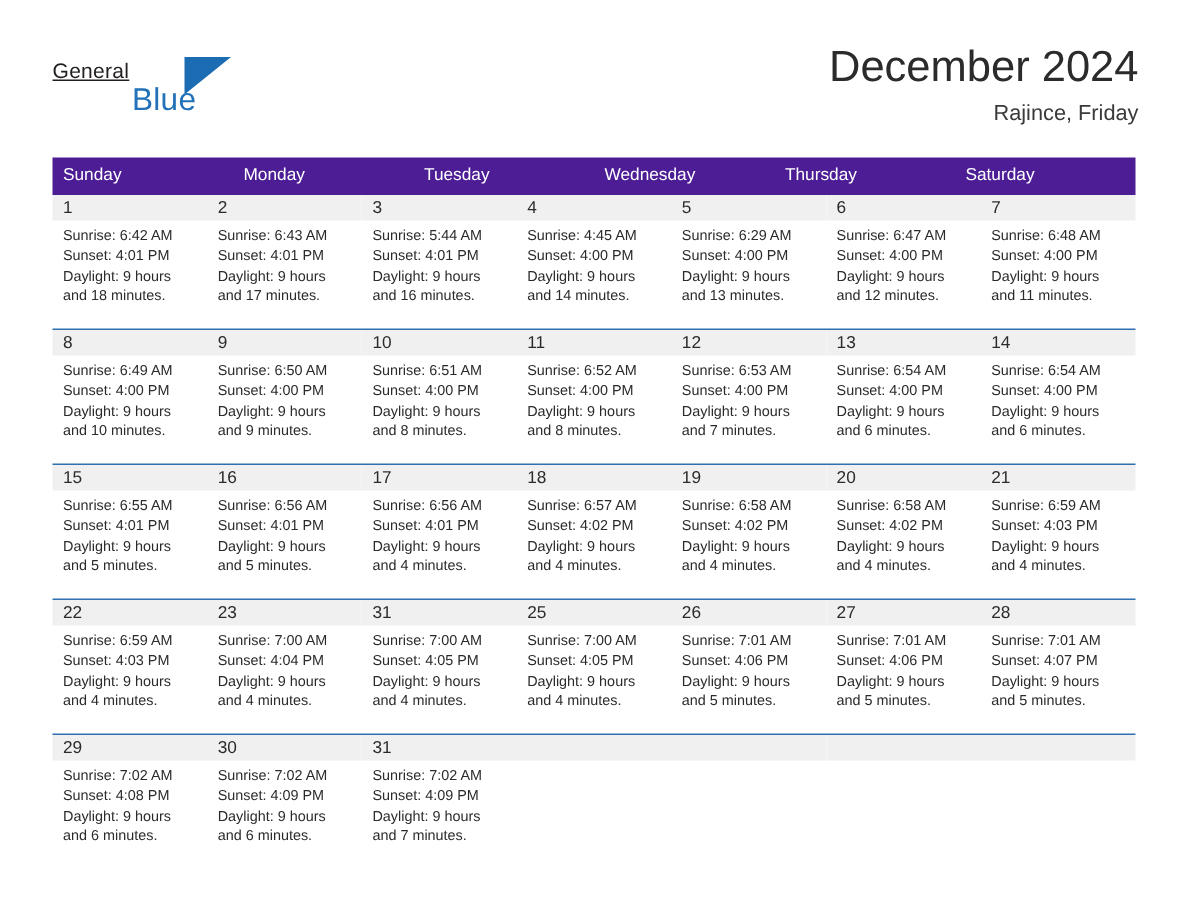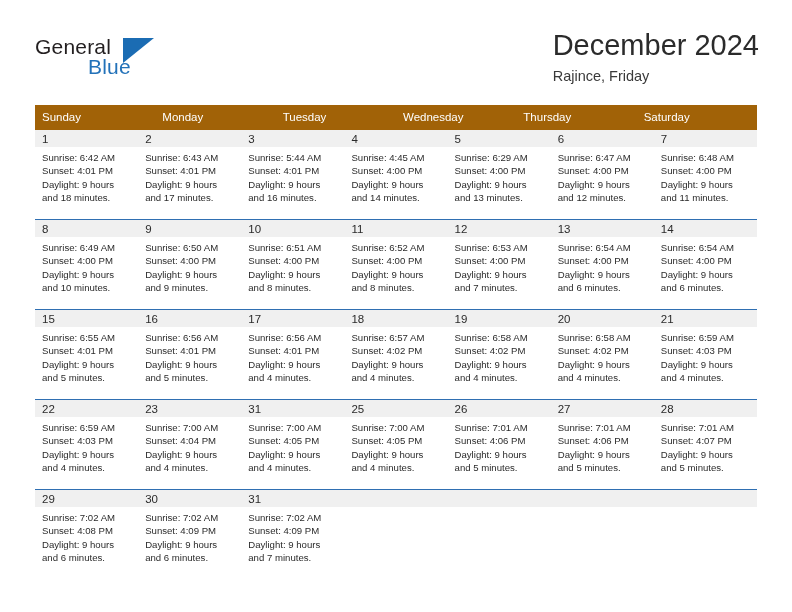--- a/index.html
+++ b/index.html
@@ -33,24 +33,25 @@
     position: absolute;
     left: 35px;
     top: 35px;
     width: 180px;
     height: 55px;
   }
   .logo-general {
     position: absolute;
     left: 0;
     top: 0;
-    font-size: 21px;
+    font-size: 14px;
     letter-spacing: 0.2px;
     color: #231f20;
     line-height: 24px;
+    text-decoration: underline;
   }
   .logo-blue {
     position: absolute;
     left: 53px;
     top: 20px;
     font-size: 21px;
     letter-spacing: 0.2px;
     color: #2372b9;
     line-height: 24px;
   }
@@ -61,21 +62,21 @@
     width: 0;
     height: 0;
     border-left: 31px solid #1b6cb3;
     border-bottom: 25px solid transparent;
   }
 
   .title-block {
     position: absolute;
     right: 33px;
     top: 28px;
-    text-align: left;
+    text-align: right;
   }
   .cal-title {
     font-size: 29px;
     color: #2b2b2b;
     line-height: 34px;
     white-space: nowrap;
   }
   .cal-subtitle {
     font-size: 14.5px;
     color: #3a3a3a;
@@ -87,21 +88,21 @@
   
   .calendar {
     position: absolute;
     left: 35px;
     top: 105px;
     width: 722px;
   }
   .weekhead {
     display: flex;
     width: 100%;
-    background: #a16207;
+    background: #4c1d95;
   }
   .weekhead .dow {
     flex: 1 1 0;
     box-sizing: border-box;
     padding: 5px 0 5px 7px;
     color: #ffffff;
     font-size: 11.5px;
     line-height: 15px;
     white-space: nowrap;
   }

